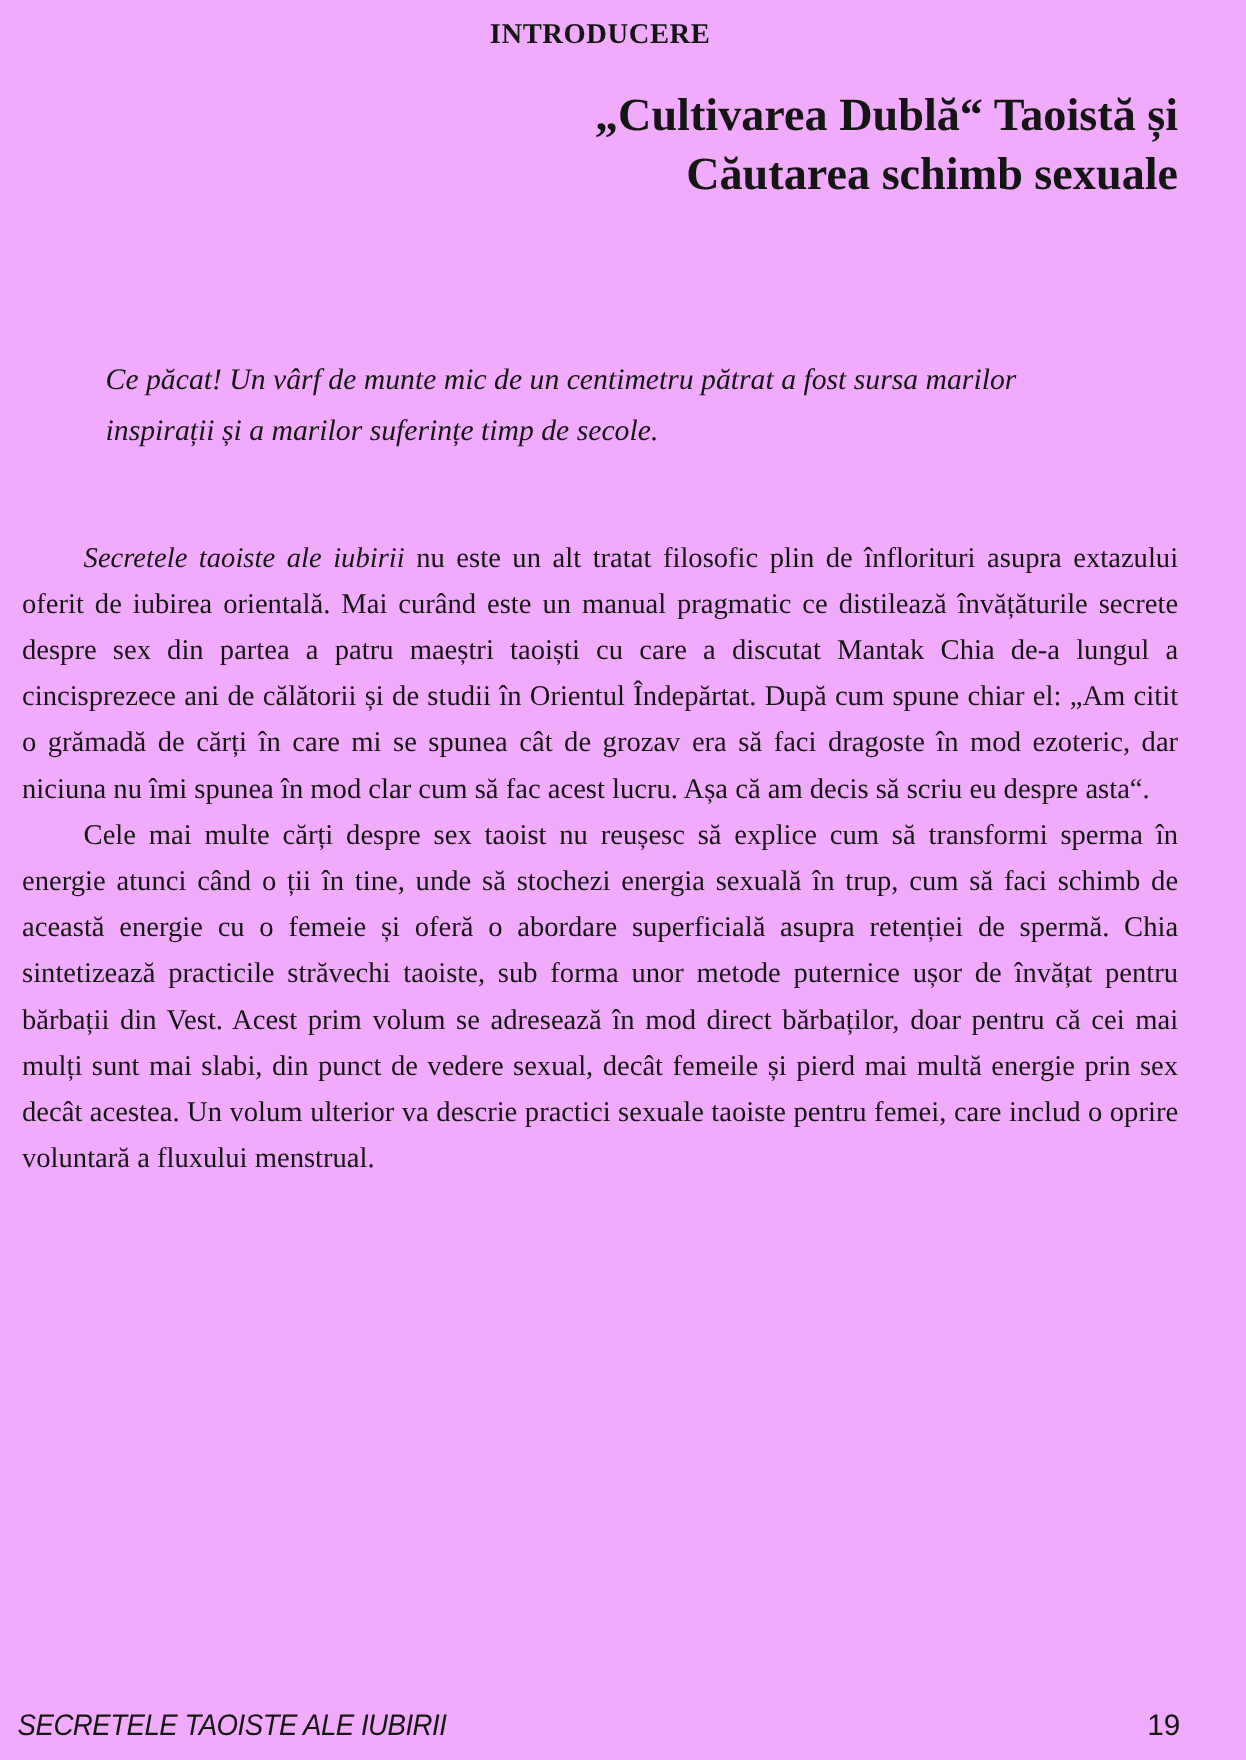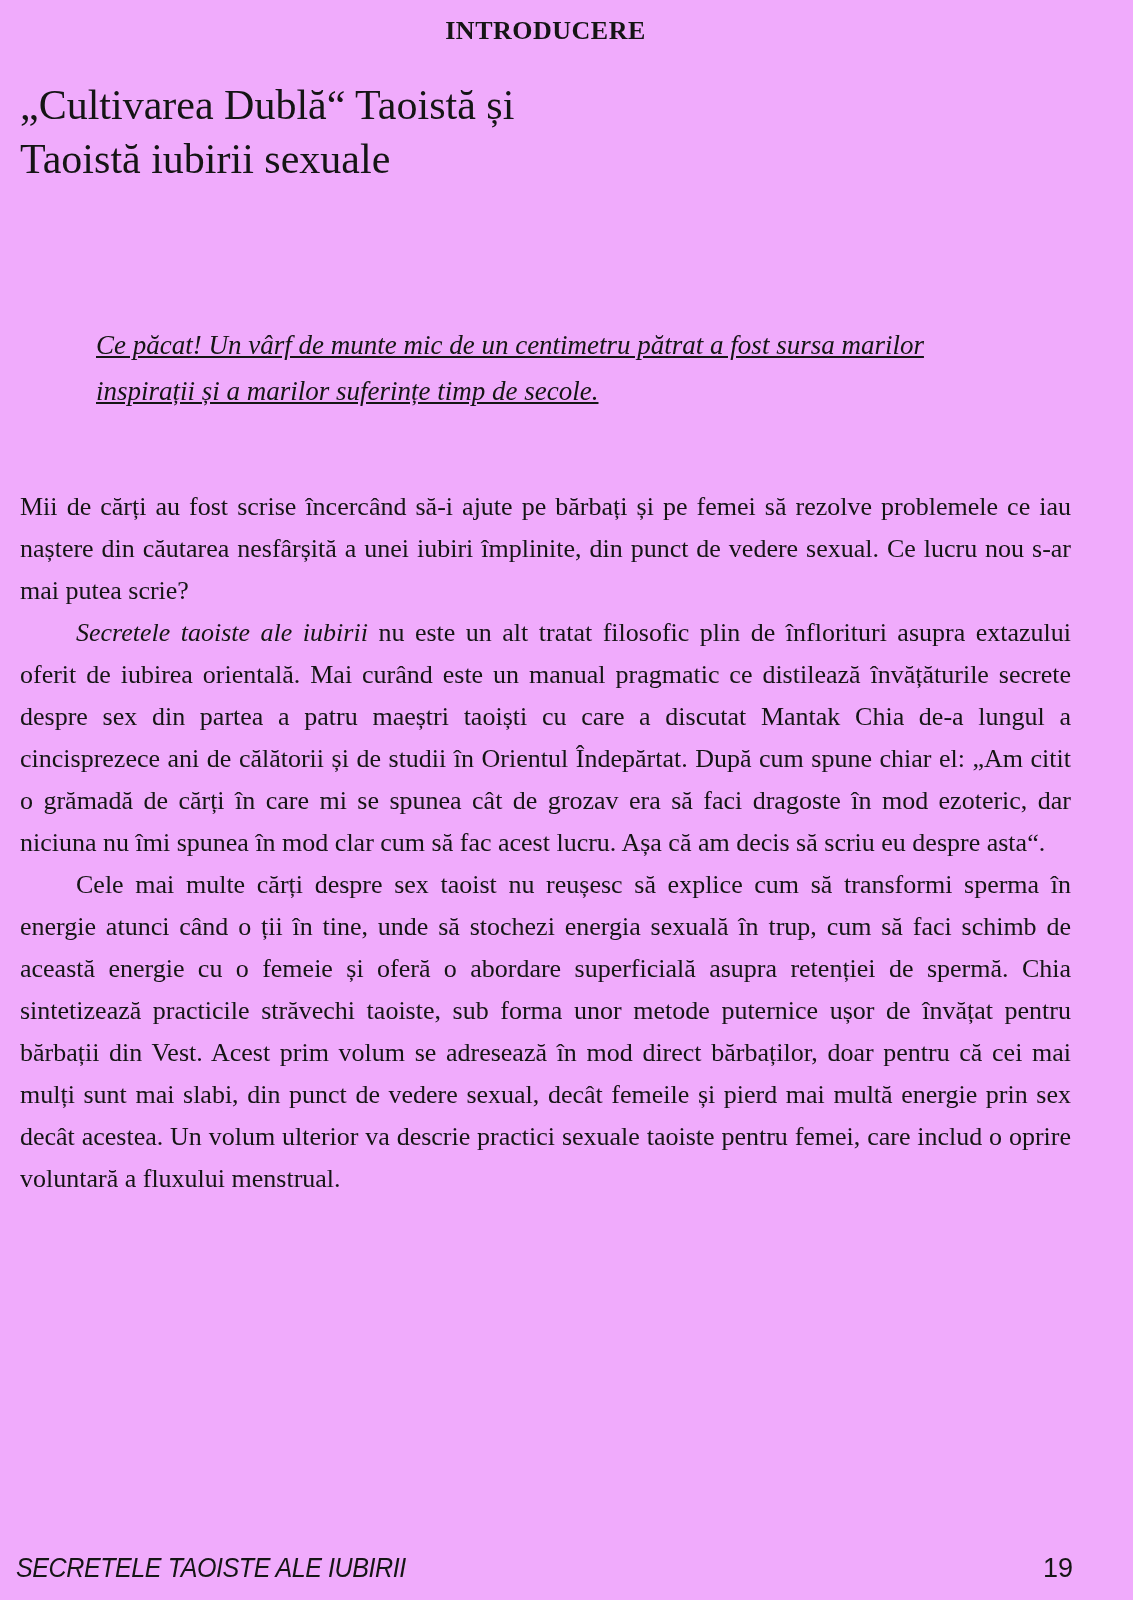--- a/index.html
+++ b/index.html
@@ -21,35 +21,34 @@
   }
   .section-label {
     text-align: center;
     font-size: 26px;
     font-weight: bold;
     letter-spacing: 0.5px;
     line-height: 30px;
   }
   .title {
     margin: 32px 0 0 0;
-    text-align: left;
+    text-align: right;
     font-size: 42px;
-    font-weight: normal;
+    font-weight: bold;
     line-height: 54px;
   }
   .byline {
     margin-top: 12px;
     text-align: center;
     font-style: italic;
     font-size: 30px;
     line-height: 36px;
   }
   .quote {
     margin: 136px 72px 0 76px;
-    text-decoration: underline;
   }
   .quote-text {
     font-style: italic;
     font-size: 27px;
     line-height: 46px;
     text-align: left;
   }
   .quote-attr {
     margin-top: 8px;
     font-style: italic;
@@ -97,32 +96,29 @@
 </style>
 </head>
 <body>
 
 <div class="page">
 
   <div class="section-label">INTRODUCERE</div>
 
   <h1 class="title">
     <span>„Cultivarea Dublă“ Taoistă și</span><br>
-    <span>Taoistă iubirii sexuale</span>
+    <span>Căutarea schimb sexuale</span>
   </h1>
 
 
   <div class="quote">
     <div class="quote-text">Ce păcat! Un vârf de munte mic de un centimetru pătrat a fost sursa marilor inspirații și a marilor suferințe timp de secole.</div>
   </div>
 
   <div class="body-text">
-    <p class="para no-indent">
-      <span>Mii de cărți au fost scrise încercând să-i ajute pe bărbați și pe femei să rezolve problemele ce iau naștere din căutarea nesfârșită a unei iubiri împlinite, din punct de vedere sexual. Ce lucru nou s-ar mai putea scrie?</span>
-    </p>
     <p class="para">
       <em>Secretele taoiste ale iubirii</em><span> nu este un alt tratat filosofic plin de înflorituri asupra extazului oferit de iubirea orientală. Mai curând este un manual pragmatic ce distilează învățăturile secrete despre sex din partea a patru maeștri taoiști cu care a discutat Mantak Chia de-a lungul a cincisprezece ani de călătorii și de studii în Orientul Îndepărtat. După cum spune chiar el: „Am citit o grămadă de cărți în care mi se spunea cât de grozav era să faci dragoste în mod ezoteric, dar niciuna nu îmi spunea în mod clar cum să fac acest lucru. Așa că am decis să scriu eu despre asta“.</span>
     </p>
     <p class="para">
       <span>Cele mai multe cărți despre sex taoist nu reușesc să explice cum să transformi sperma în energie atunci când o ții în tine, unde să stochezi energia sexuală în trup, cum să faci schimb de această energie cu o femeie și oferă o abordare superficială asupra retenției de spermă. Chia sintetizează practicile străvechi taoiste, sub forma unor metode puternice ușor de învățat pentru bărbații din Vest. Acest prim volum se adresează în mod direct bărbaților, doar pentru că cei mai mulți sunt mai slabi, din punct de vedere sexual, decât femeile și pierd mai multă energie prin sex decât acestea. Un volum ulterior va descrie practici sexuale taoiste pentru femei, care includ o oprire voluntară a fluxului menstrual.</span>
     </p>
   </div>
 
   <div class="footer">
     <div class="footer-title">SECRETELE TAOISTE ALE IUBIRII</div>

